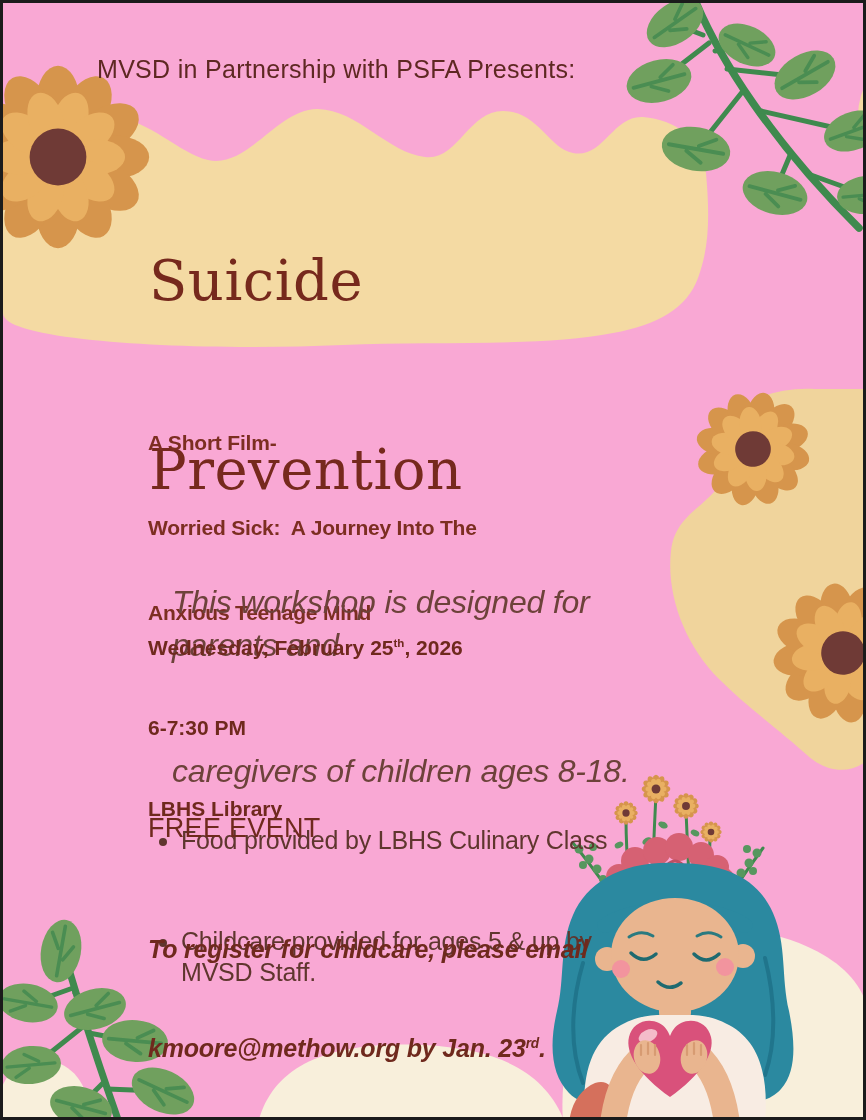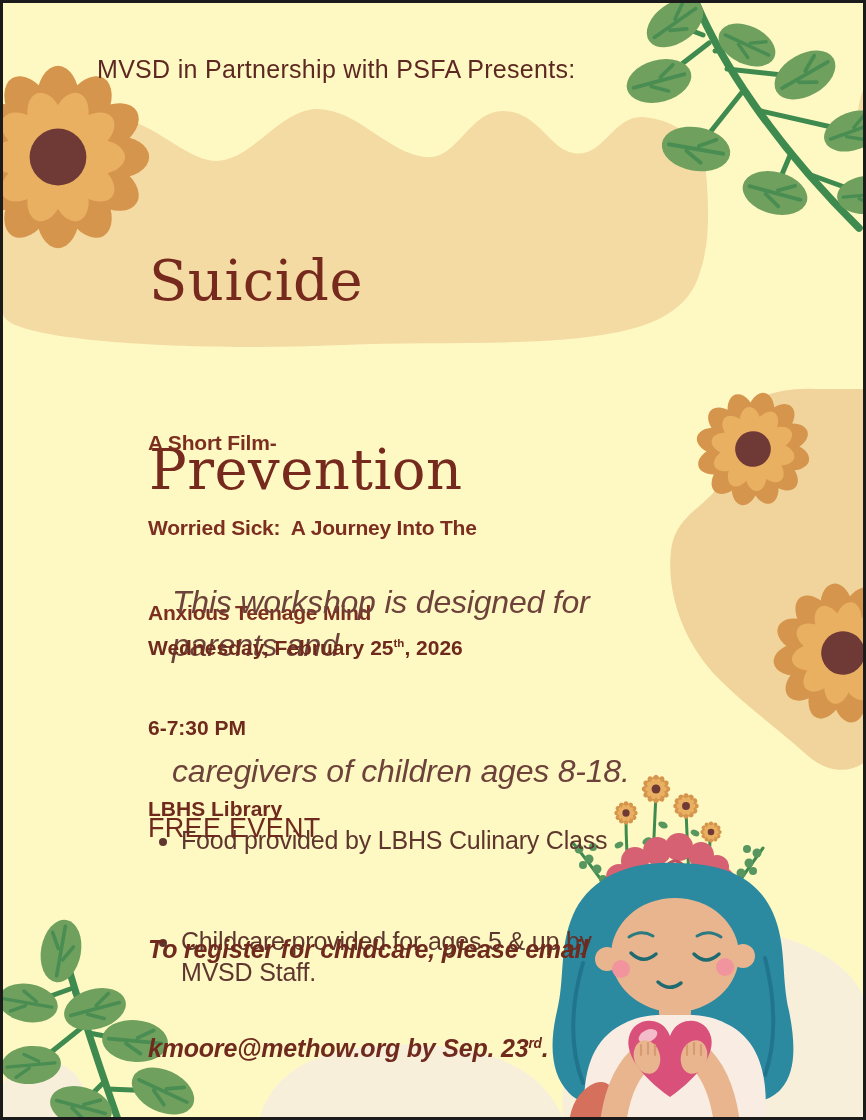--- a/index.html
+++ b/index.html
@@ -1,17 +1,17 @@
 <!DOCTYPE html>
 <html><head>
 <meta charset="utf-8">
 <style>
   html,body{margin:0;padding:0;background:#ffffff;}
   .page{
-    position:relative;width:866px;height:1120px;background:#fef9c3;
+    position:relative;width:866px;height:1120px;background:#f9a8d4;
     border:3px solid #1b1b1b;box-sizing:border-box;overflow:hidden;
     font-family:"Liberation Sans",sans-serif;
   }
   svg.deco{position:absolute;left:0;top:0;z-index:1;display:block;}
   .txt{position:absolute;z-index:2;white-space:pre-wrap;}
   .presenter{
     left:94px;top:52px;width:560px;
     font-size:25px;letter-spacing:.3px;color:#5e2822;font-weight:500;
   }
   .title{
@@ -292,16 +292,16 @@
     <ul>
       <li>Food provided by LBHS Culinary Class</li>
       <li>Childcare provided for ages 5 &amp; up by MVSD Staff.</li>
     </ul>
   </div>
 
   <div class="txt free">FREE EVENT</div>
 
   <div class="txt register">
     <div>To register for childcare, please email</div>
-    <div><span>kmoore@methow.org by Sep. 23</span><sup>rd</sup><span>.</span></div>
+    <div><span>kmoore@methow.org by Jan. 23</span><sup>rd</sup><span>.</span></div>
   </div>
 
 </div>
 
 </body></html>

